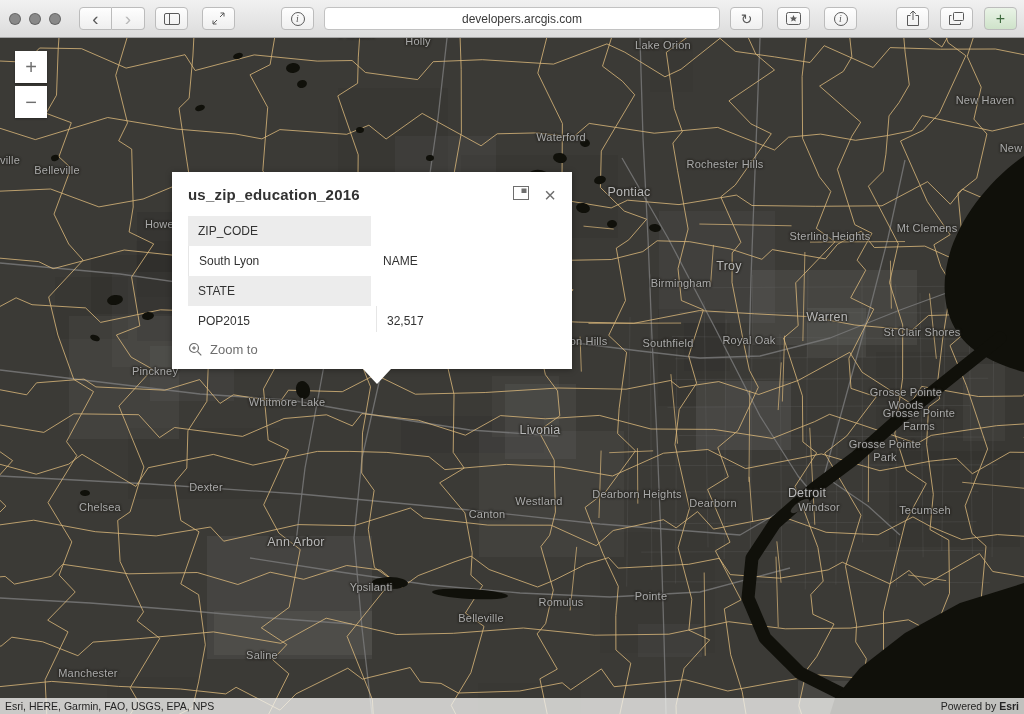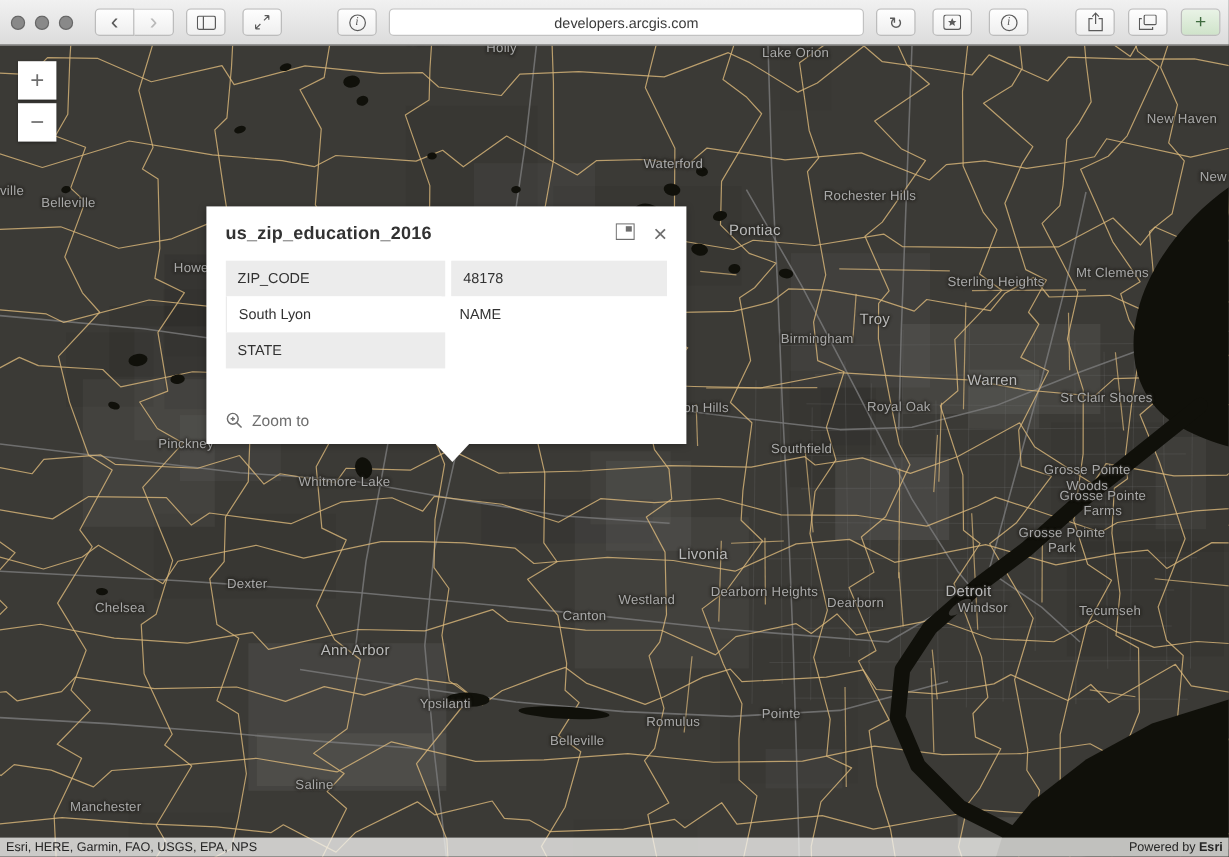--- a/index.html
+++ b/index.html
@@ -318,31 +318,31 @@
       <div class="map-label" style="left: 10px; top: 122px;">ville</div>
       <div class="map-label" style="left: 162px; top: 186px;">Howell</div>
       <div class="map-label md" style="left: 629px; top: 154px;">Pontiac</div>
       <div class="map-label" style="left: 830px; top: 198px;">Sterling Heights</div>
       <div class="map-label" style="left: 927px; top: 190px;">Mt Clemens</div>
       <div class="map-label md" style="left: 729px; top: 228px;">Troy</div>
       <div class="map-label" style="left: 681px; top: 245px;">Birmingham</div>
       <div class="map-label md" style="left: 827px; top: 279px;">Warren</div>
       <div class="map-label" style="left: 922px; top: 294px;">St Clair Shores</div>
       <div class="map-label" style="left: 737px; top: 302px; margin-left: 12px;">Royal Oak</div>
-      <div class="map-label" style="left: 668px; top: 305px; margin-top: 32px;">Southfield</div>
+      <div class="map-label" style="left: 668px; top: 305px;">Southfield</div>
       <div class="map-label" style="left: 566px; top: 303px;">Farmington Hills</div>
       <div class="map-label" style="left: 906px; top: 361px;">Grosse Pointe
 Woods</div>
       <div class="map-label" style="left: 919px; top: 382px;">Grosse Pointe
 Farms</div>
       <div class="map-label" style="left: 885px; top: 413px;">Grosse Pointe
 Park</div>
       <div class="map-label" style="left: 155px; top: 333px;">Pinckney</div>
       <div class="map-label" style="left: 287px; top: 364px;">Whitmore Lake</div>
-      <div class="map-label md" style="left: 586px; top: 392px; margin-top: 32px;">Livonia</div>
+      <div class="map-label md" style="left: 540px; top: 392px;">Livonia</div>
       <div class="map-label" style="left: 194px; top: 449px; padding-left: 24px;">Dexter</div>
       <div class="map-label" style="left: 100px; top: 469px;">Chelsea</div>
       <div class="map-label" style="left: 539px; top: 463px;">Westland</div>
       <div class="map-label" style="left: 637px; top: 456px;">Dearborn Heights</div>
       <div class="map-label" style="left: 713px; top: 465px;">Dearborn</div>
       <div class="map-label md" style="left: 807px; top: 455px;">Detroit</div>
       <div class="map-label" style="left: 819px; top: 469px;">Windsor</div>
       <div class="map-label" style="left: 925px; top: 472px;">Tecumseh</div>
       <div class="map-label" style="left: 487px; top: 476px;">Canton</div>
       <div class="map-label md" style="left: 296px; top: 504px;">Ann Arbor</div>
@@ -368,30 +368,31 @@
               <rect x="0.5" y="0.5" width="15" height="13"></rect>
               <rect x="8.5" y="2.5" width="5" height="4.5" fill="#6e6e6e" stroke="none"></rect>
             </svg>
         </span>
         <span class="close-x">×</span>
       </div>
     </div>
     <div class="popup-table">
       <div class="prow">
         <div class="pcell pfield">ZIP_CODE</div>
-        <div class="pcell pvalue">48178</div>
       </div>
       <div class="prow">
         <div class="pcell pvalue">South Lyon</div>
         <div class="pcell pfield">NAME</div>
       </div>
       <div class="prow">
         <div class="pcell pfield">STATE</div>
       </div>
       <div class="prow">
+        <div class="pcell pfield">POP2015</div>
+        <div class="pcell pvalue">32,517</div>
       </div>
     </div>
     <div class="popup-footer">
       <svg width="15" height="15" viewBox="0 0 15 15" fill="none" stroke="#6e6e6e" stroke-width="1.2">
           <circle cx="6" cy="6" r="4.5"></circle>
           <line x1="9.4" y1="9.4" x2="13.3" y2="13.3"></line>
           <line x1="6" y1="4.2" x2="6" y2="7.8"></line>
           <line x1="4.2" y1="6" x2="7.8" y2="6"></line>
         </svg>
       <span>Zoom to</span>

